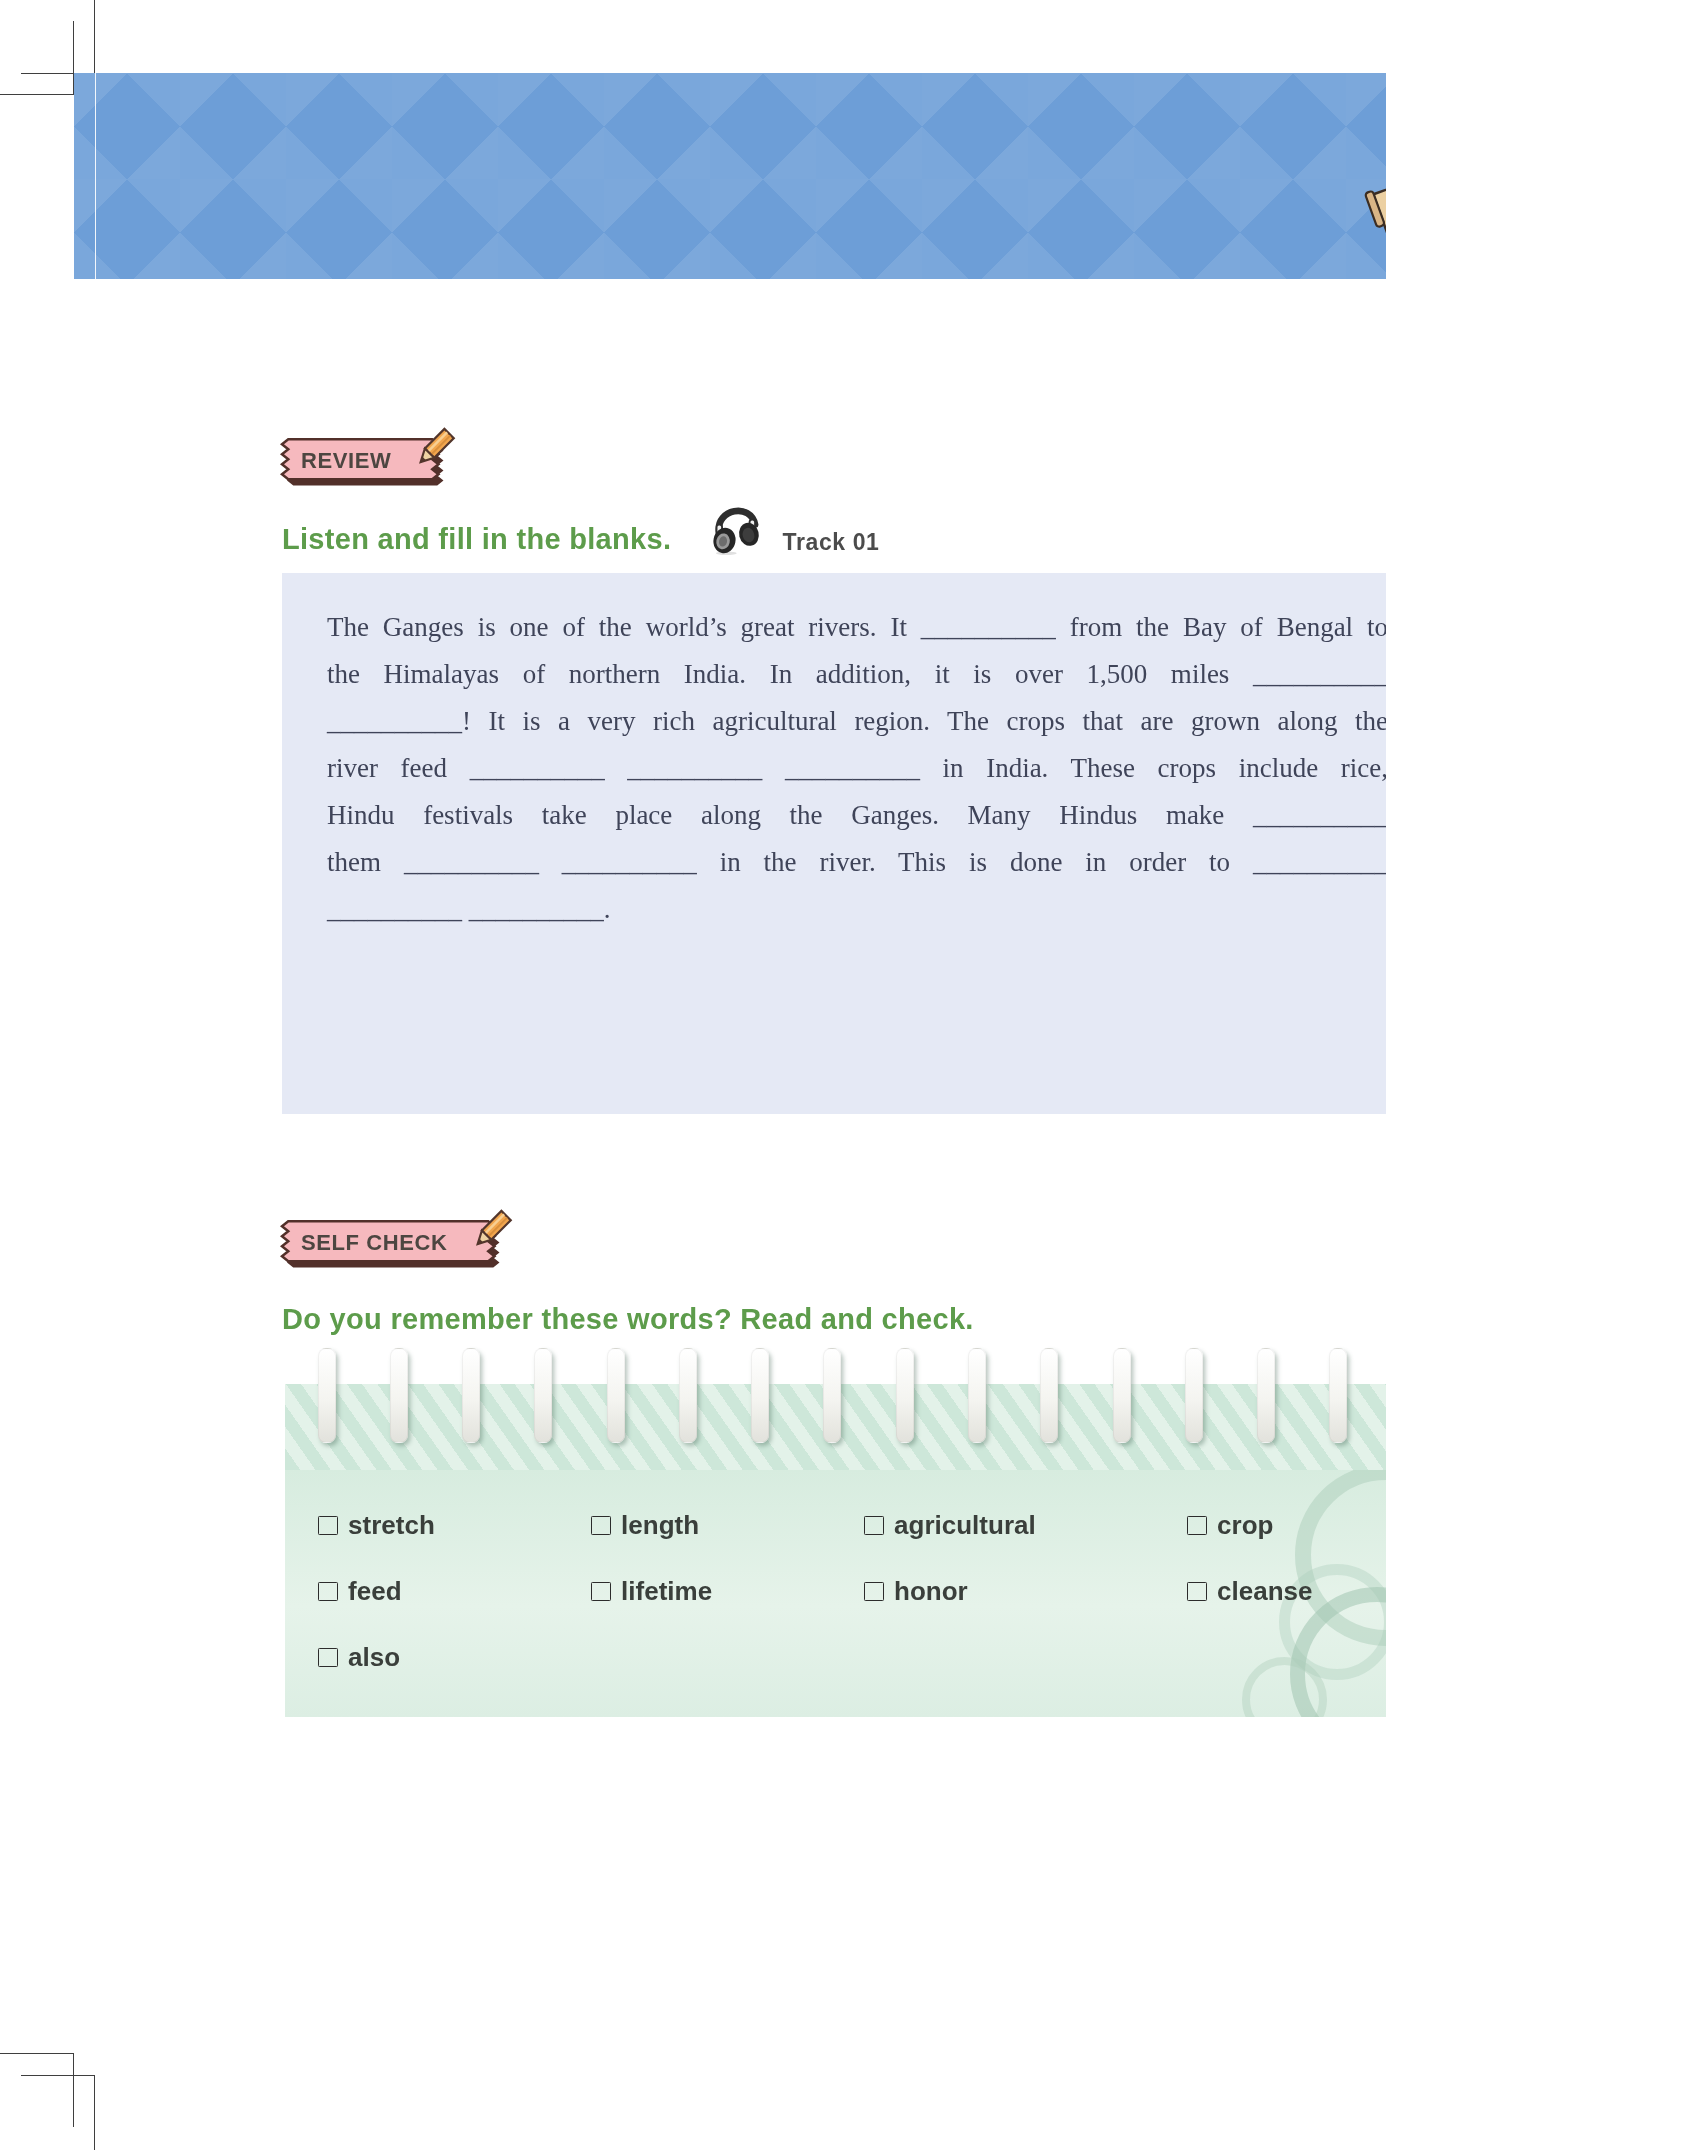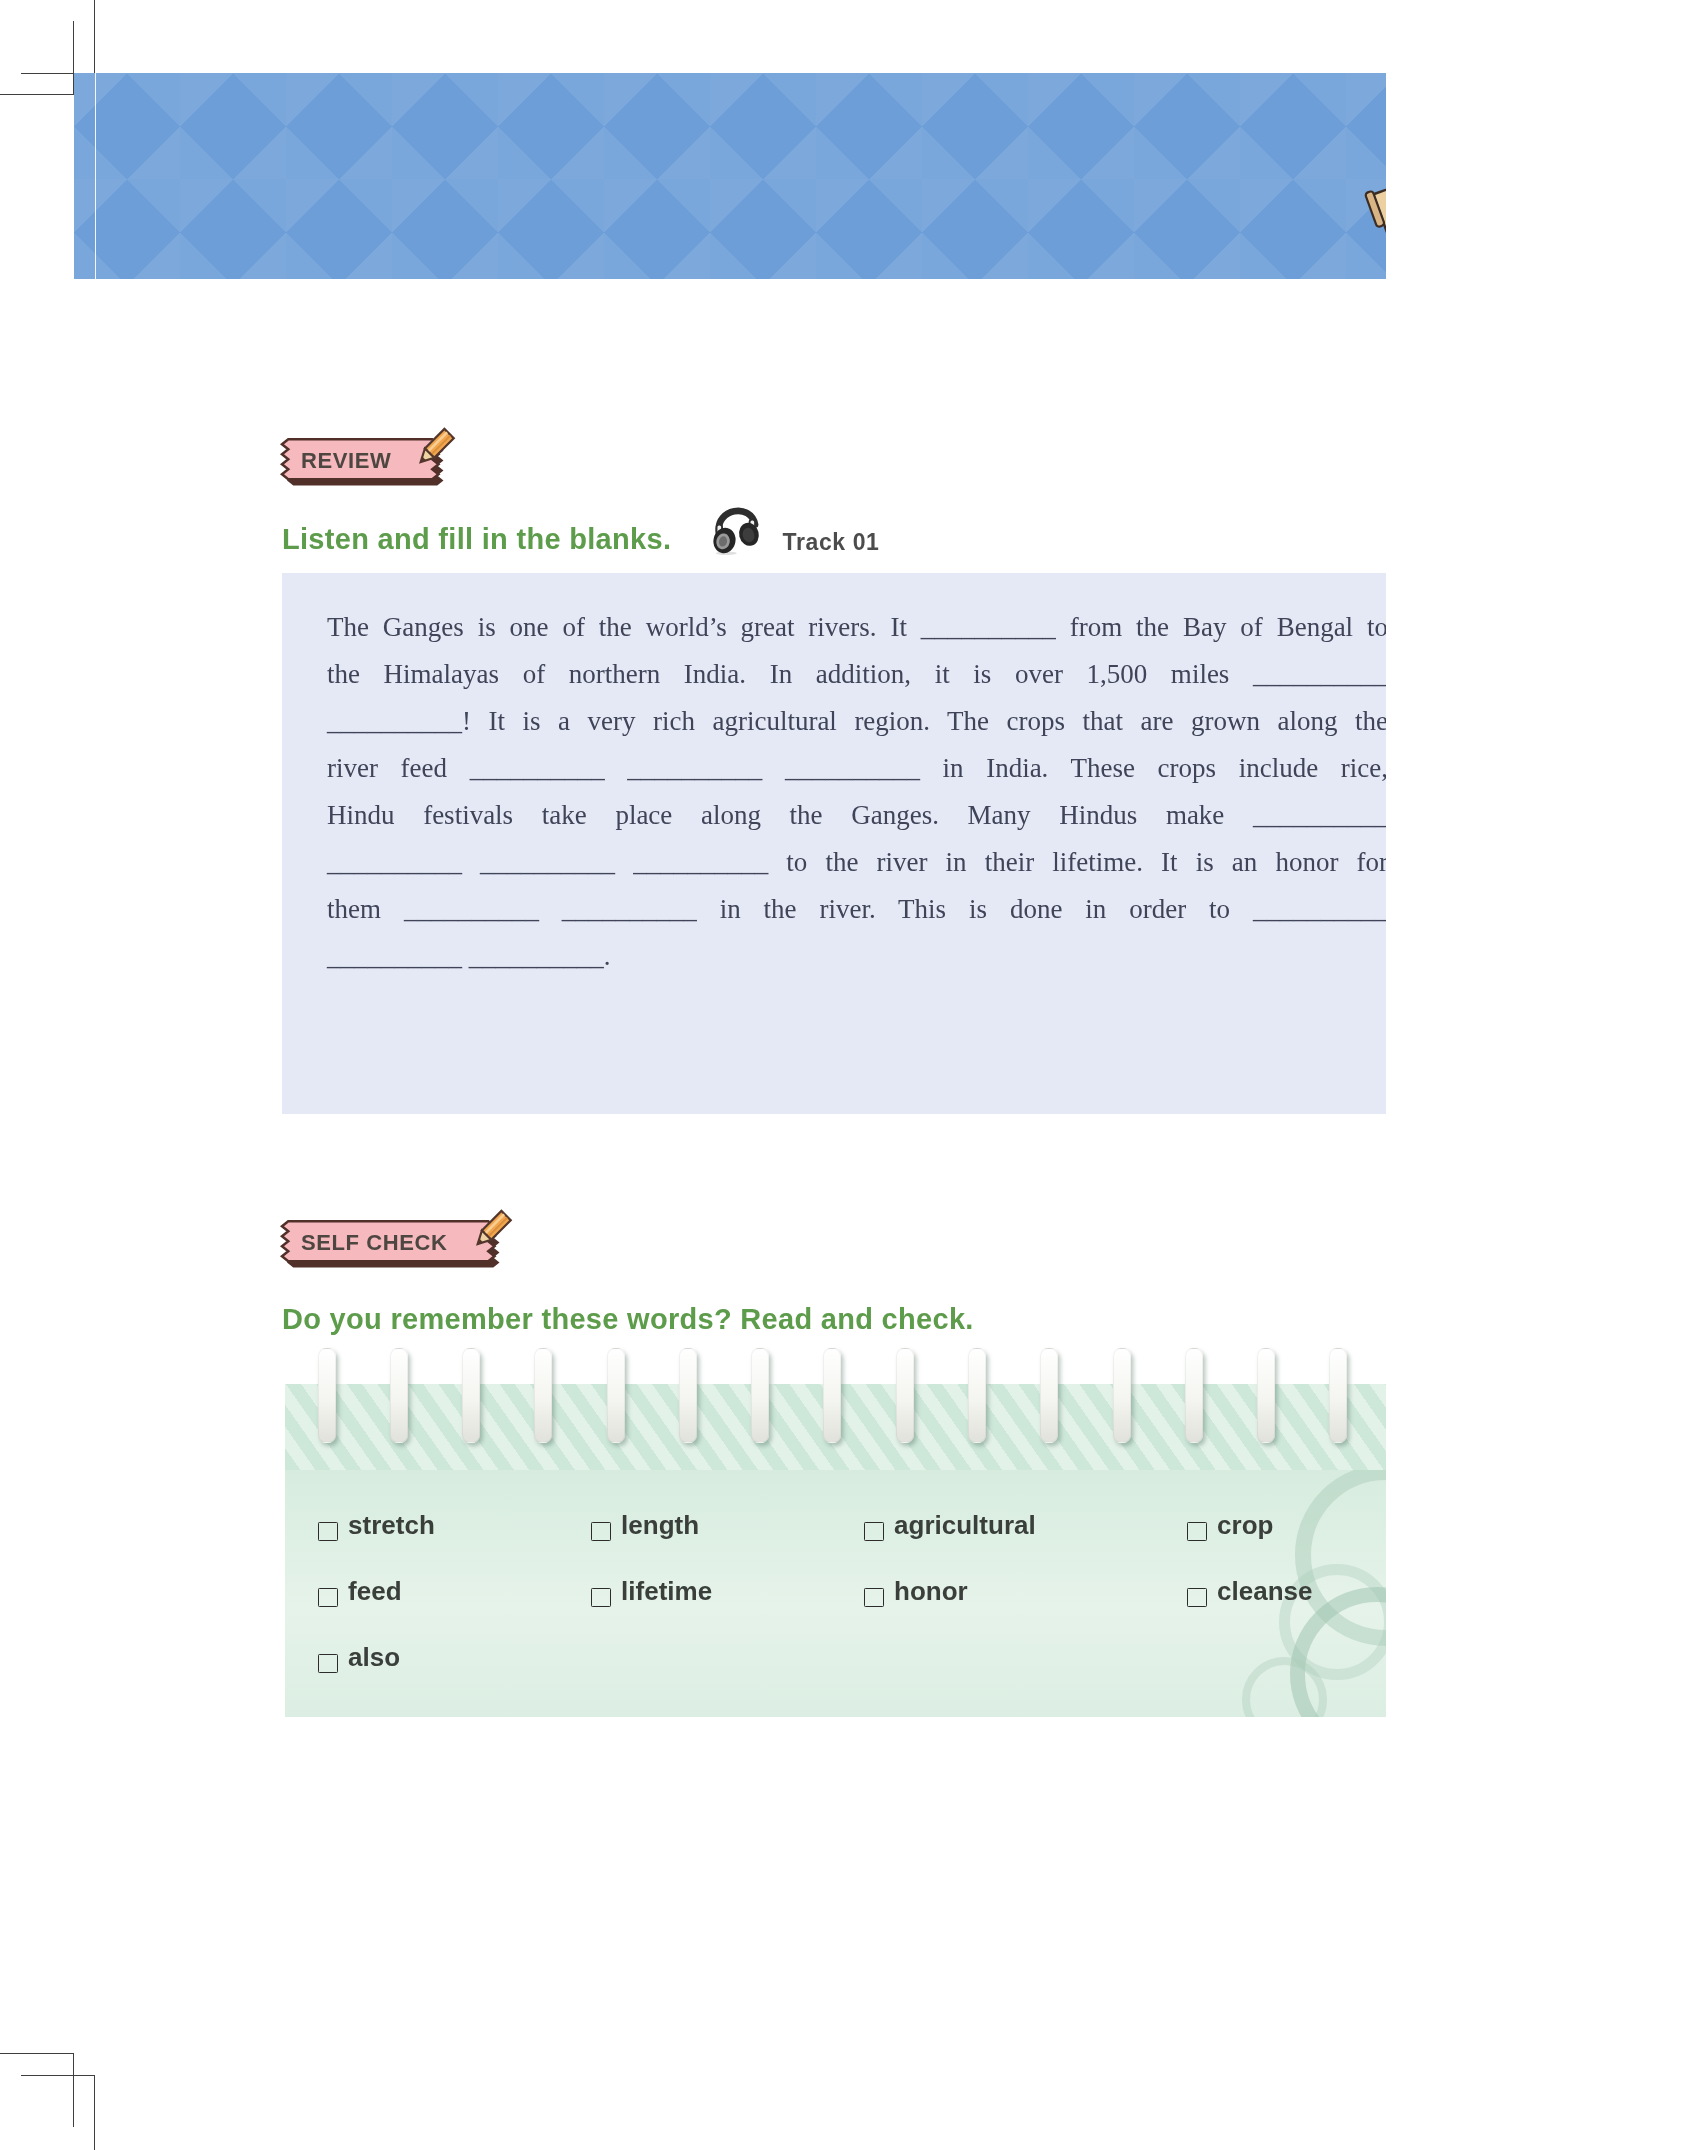--- a/index.html
+++ b/index.html
@@ -44,21 +44,21 @@
     background:repeating-linear-gradient(55deg,#cde7d9 0 12.5px,#e3f2e9 12.5px 25px);}
   .nb-body{position:absolute;left:0;top:86px;width:100%;height:247px;overflow:hidden;
     background:linear-gradient(180deg,#d7ecdf 0%,#e6f3ea 55%,#dcEEe3 100%);
     background:linear-gradient(180deg,#d7ecdf 0%,#e6f3ea 55%,#dceee3 100%);}
   .deco{position:absolute;border-radius:50%;border-style:solid;border-color:rgba(172,205,186,.5);}
   .ring{position:absolute;top:-36px;width:16.3px;height:93px;border-radius:8.1px;
     background:linear-gradient(180deg,#ffffff 0%,#f4f4f0 55%,#e2e2dc 100%);
     box-shadow:2.5px 3.1px 4.4px rgba(60,95,78,.35);border:0.6px solid rgba(0,0,0,.05);}
   .words{position:absolute;left:33px;top:126px;display:grid;
     grid-template-columns:273px 273px 323px auto;row-gap:35px;}
-  .word-item{display:flex;align-items:flex-end;gap:10.6px;font-size:26px;font-weight:bold;color:#3a3f3b;}
+  .word-item{display:flex;align-items:center;gap:10.6px;font-size:26px;font-weight:bold;color:#3a3f3b;}
   .checkbox{width:17.5px;height:17.5px;border:1.9px solid #2c2c2c;border-radius:1.3px;flex:0 0 auto;background:transparent;}
 
   
   .footer{position:absolute;left:1409px;top:1962px;display:flex;align-items:baseline;gap:19px;justify-content:center;}
   .footer .unit{font-size:22px;font-weight:bold;color:#5b87c7;letter-spacing:0.3px;}
   .footer .pagenum{font-size:29px;color:#3b3b3b;}
 </style>
 </head>
 <body>
 
@@ -170,21 +170,20 @@
     </svg>
     <span class="track-label">Track 01</span>
   </div>
 
   <div class="passage">
     <div class="pline">The Ganges is one of the world’s great rivers. It __________ from the Bay of Bengal to</div>
     <div class="pline">the Himalayas of northern India. In addition, it is over 1,500 miles __________</div>
     <div class="pline">__________! It is a very rich agricultural region. The crops that are grown along the</div>
     <div class="pline">river feed __________ __________ __________ in India. These crops include rice,</div>
     <div class="pline">Hindu festivals take place along the Ganges. Many Hindus make __________</div>
-    <div class="pline">__________ __________ __________ to the river in their lifetime. It is an honor for</div>
     <div class="pline">them __________ __________ in the river. This is done in order to __________</div>
     <div class="pline last">__________ __________.</div>
   </div>
 
   <div class="tape" style="left:282px;top:1221px;width:250px;">
     <svg class="tapebg" width="225" height="53" viewBox="0 0 360 84">
       <path transform="translate(8,10)" fill="#52302a" d="M10 0 H330 L340 8 L330 16 L340 24 L330 32 L340 40 L330 48 L340 56 L330 64 H10 L0 56 L10 48 L0 40 L10 32 L0 24 L10 16 L0 8 Z"></path>
       <path fill="#f6b9be" stroke="#52302a" stroke-width="4" d="M10 0 H330 L340 8 L330 16 L340 24 L330 32 L340 40 L330 48 L340 56 L330 64 H10 L0 56 L10 48 L0 40 L10 32 L0 24 L10 16 L0 8 Z"></path>
     </svg>
     <span class="tape-text">SELF CHECK</span>

